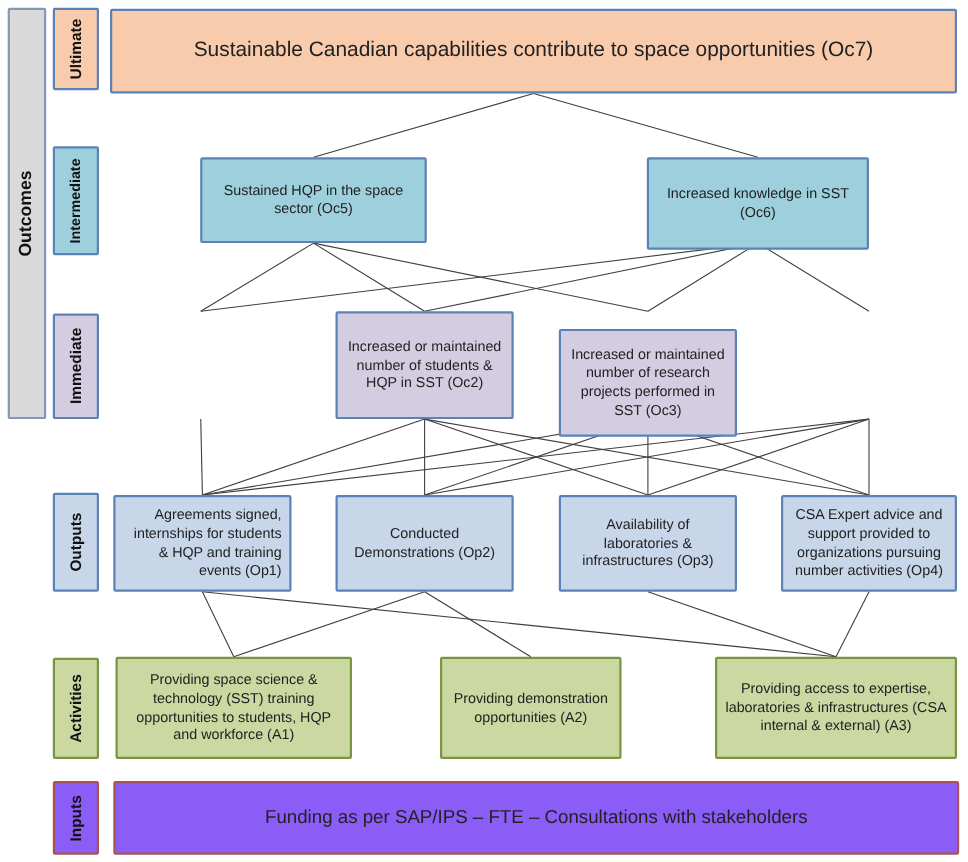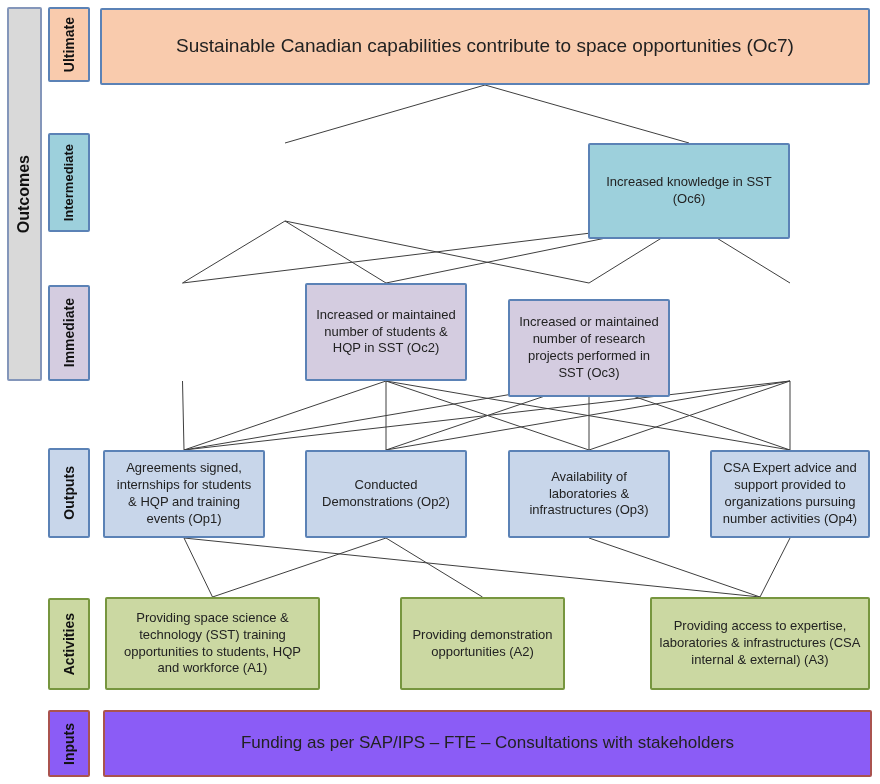--- a/index.html
+++ b/index.html
@@ -30,26 +30,26 @@
   .side-label{left:48px;width:42px;font-size:14px;padding:2px;}
   #lbl-ultimate{top:7px;height:75px;}
   #lbl-intermediate{top:133px;height:99px;font-size:13px;}
   #lbl-immediate{top:285px;height:96px;}
   #lbl-outputs{top:448px;height:90px;}
   #lbl-activities{top:598px;height:92px;}
   #lbl-inputs{top:710px;height:67px;}
   
   #box-oc7{left:100px;top:8px;width:770px;height:77px;font-size:19px;}
   #box-oc5{left:182px;top:143px;width:206px;height:78px;}
-  #box-oc6{left:588px;top:143px;width:202px;height:96px;}
+  #box-oc6{left:588px;top:143px;width:202px;height:84px;}
   #box-oc1{left:100px;top:283px;width:165px;height:98px;}
   #box-oc2{left:305px;top:283px;width:162px;height:98px;}
   #box-oc3{left:508px;top:283px;width:162px;height:98px;margin-top:16px;}
   #box-oc4{left:710px;top:283px;width:160px;height:98px;}
-  #box-op1{left:103px;top:450px;width:162px;height:88px;}
+  #box-op1{left:103px;top:450px;width:162px;height:88px;text-align:right;}
   #box-op2{left:305px;top:450px;width:162px;height:88px;}
   #box-op3{left:508px;top:450px;width:162px;height:88px;}
   #box-op4{left:710px;top:450px;width:160px;height:88px;}
   #box-a1{left:105px;top:597px;width:215px;height:93px;}
   #box-a2{left:400px;top:597px;width:165px;height:93px;}
   #box-a3{left:650px;top:597px;width:220px;height:93px;}
   #box-inputs{left:103px;top:710px;width:769px;height:67px;font-size:17px;}
 </style>
 </head>
 <body>
@@ -106,20 +106,23 @@
     <span class="vtext">Activities</span>
   </div>
   <div class="box fill-pink side-label" id="lbl-inputs">
     <span class="vtext">Inputs</span>
   </div>
 
   <div class="box fill-orange" id="box-oc7">
     <span>Sustainable Canadian capabilities contribute to space opportunities (Oc7)</span>
   </div>
 
+  <div class="box fill-teal" id="box-oc5">
+    <span>Sustained HQP in the space sector (Oc5)</span>
+  </div>
   <div class="box fill-teal" id="box-oc6">
     <span>Increased knowledge in SST (Oc6)</span>
   </div>
 
   <div class="box fill-purple" id="box-oc2">
     <span>Increased or maintained number of students &amp; HQP in SST (Oc2)</span>
   </div>
   <div class="box fill-purple" id="box-oc3">
     <span>Increased or maintained number of research projects performed in SST (Oc3)</span>
   </div>

